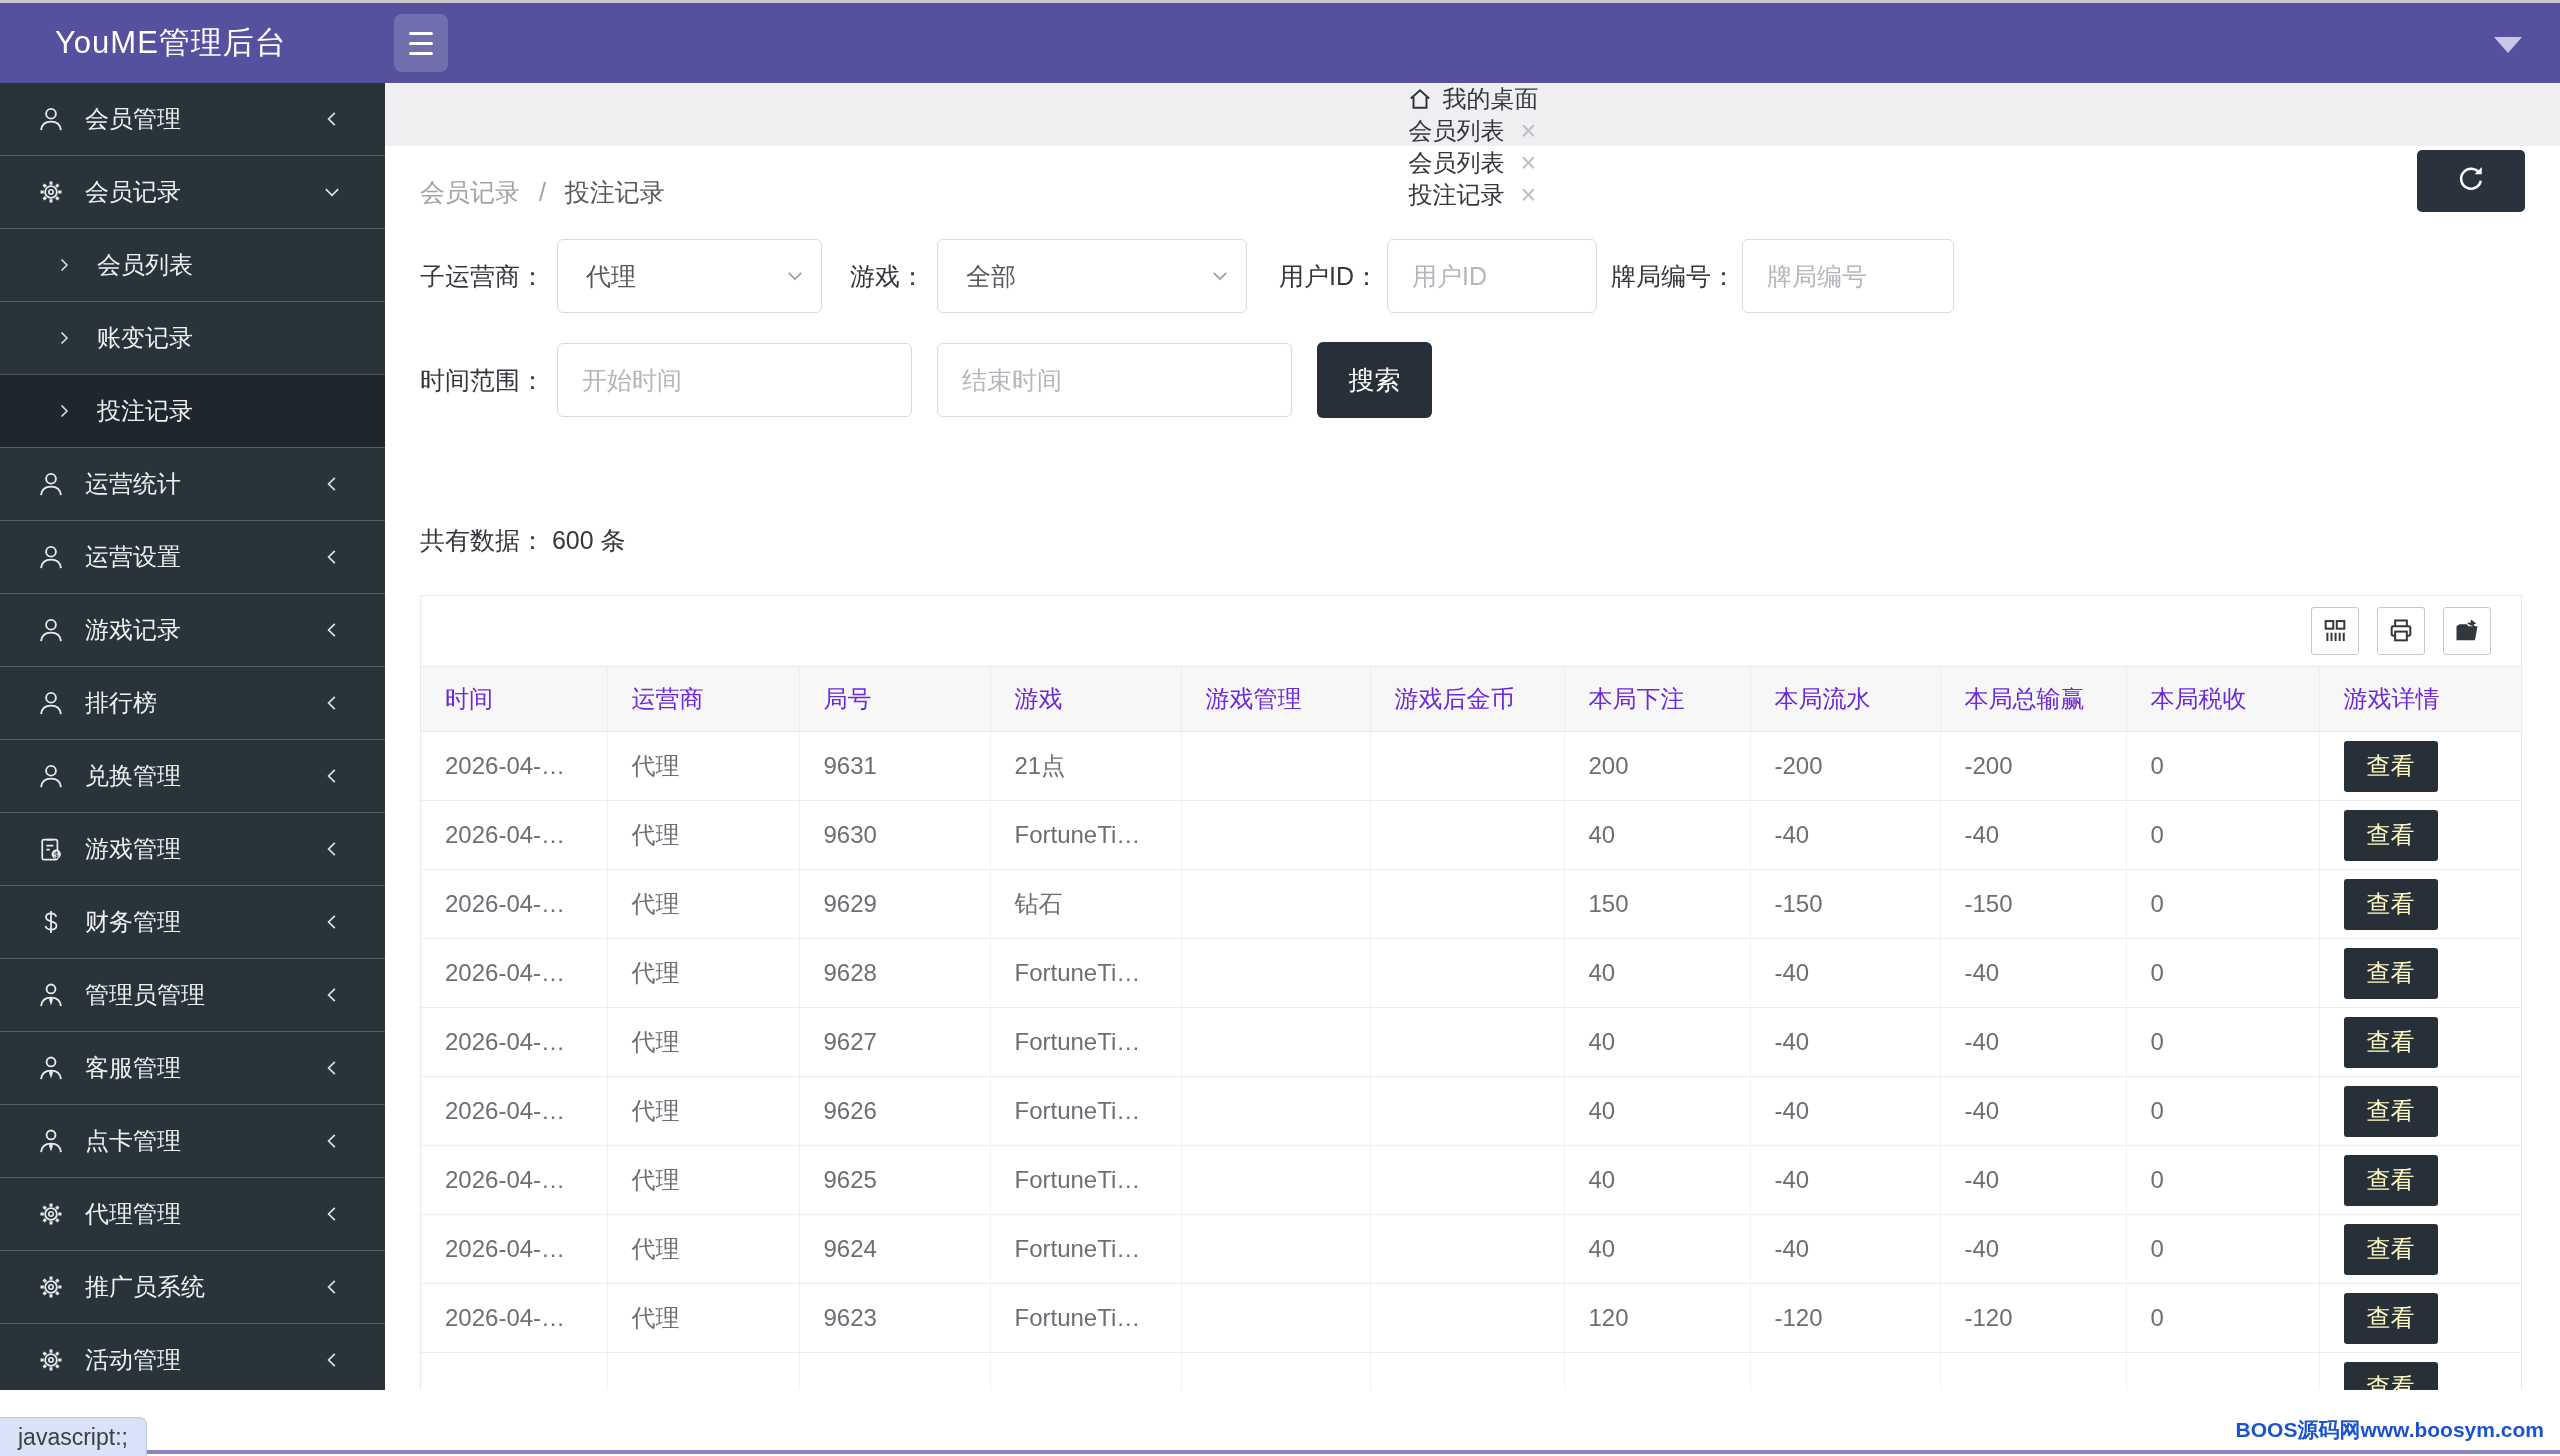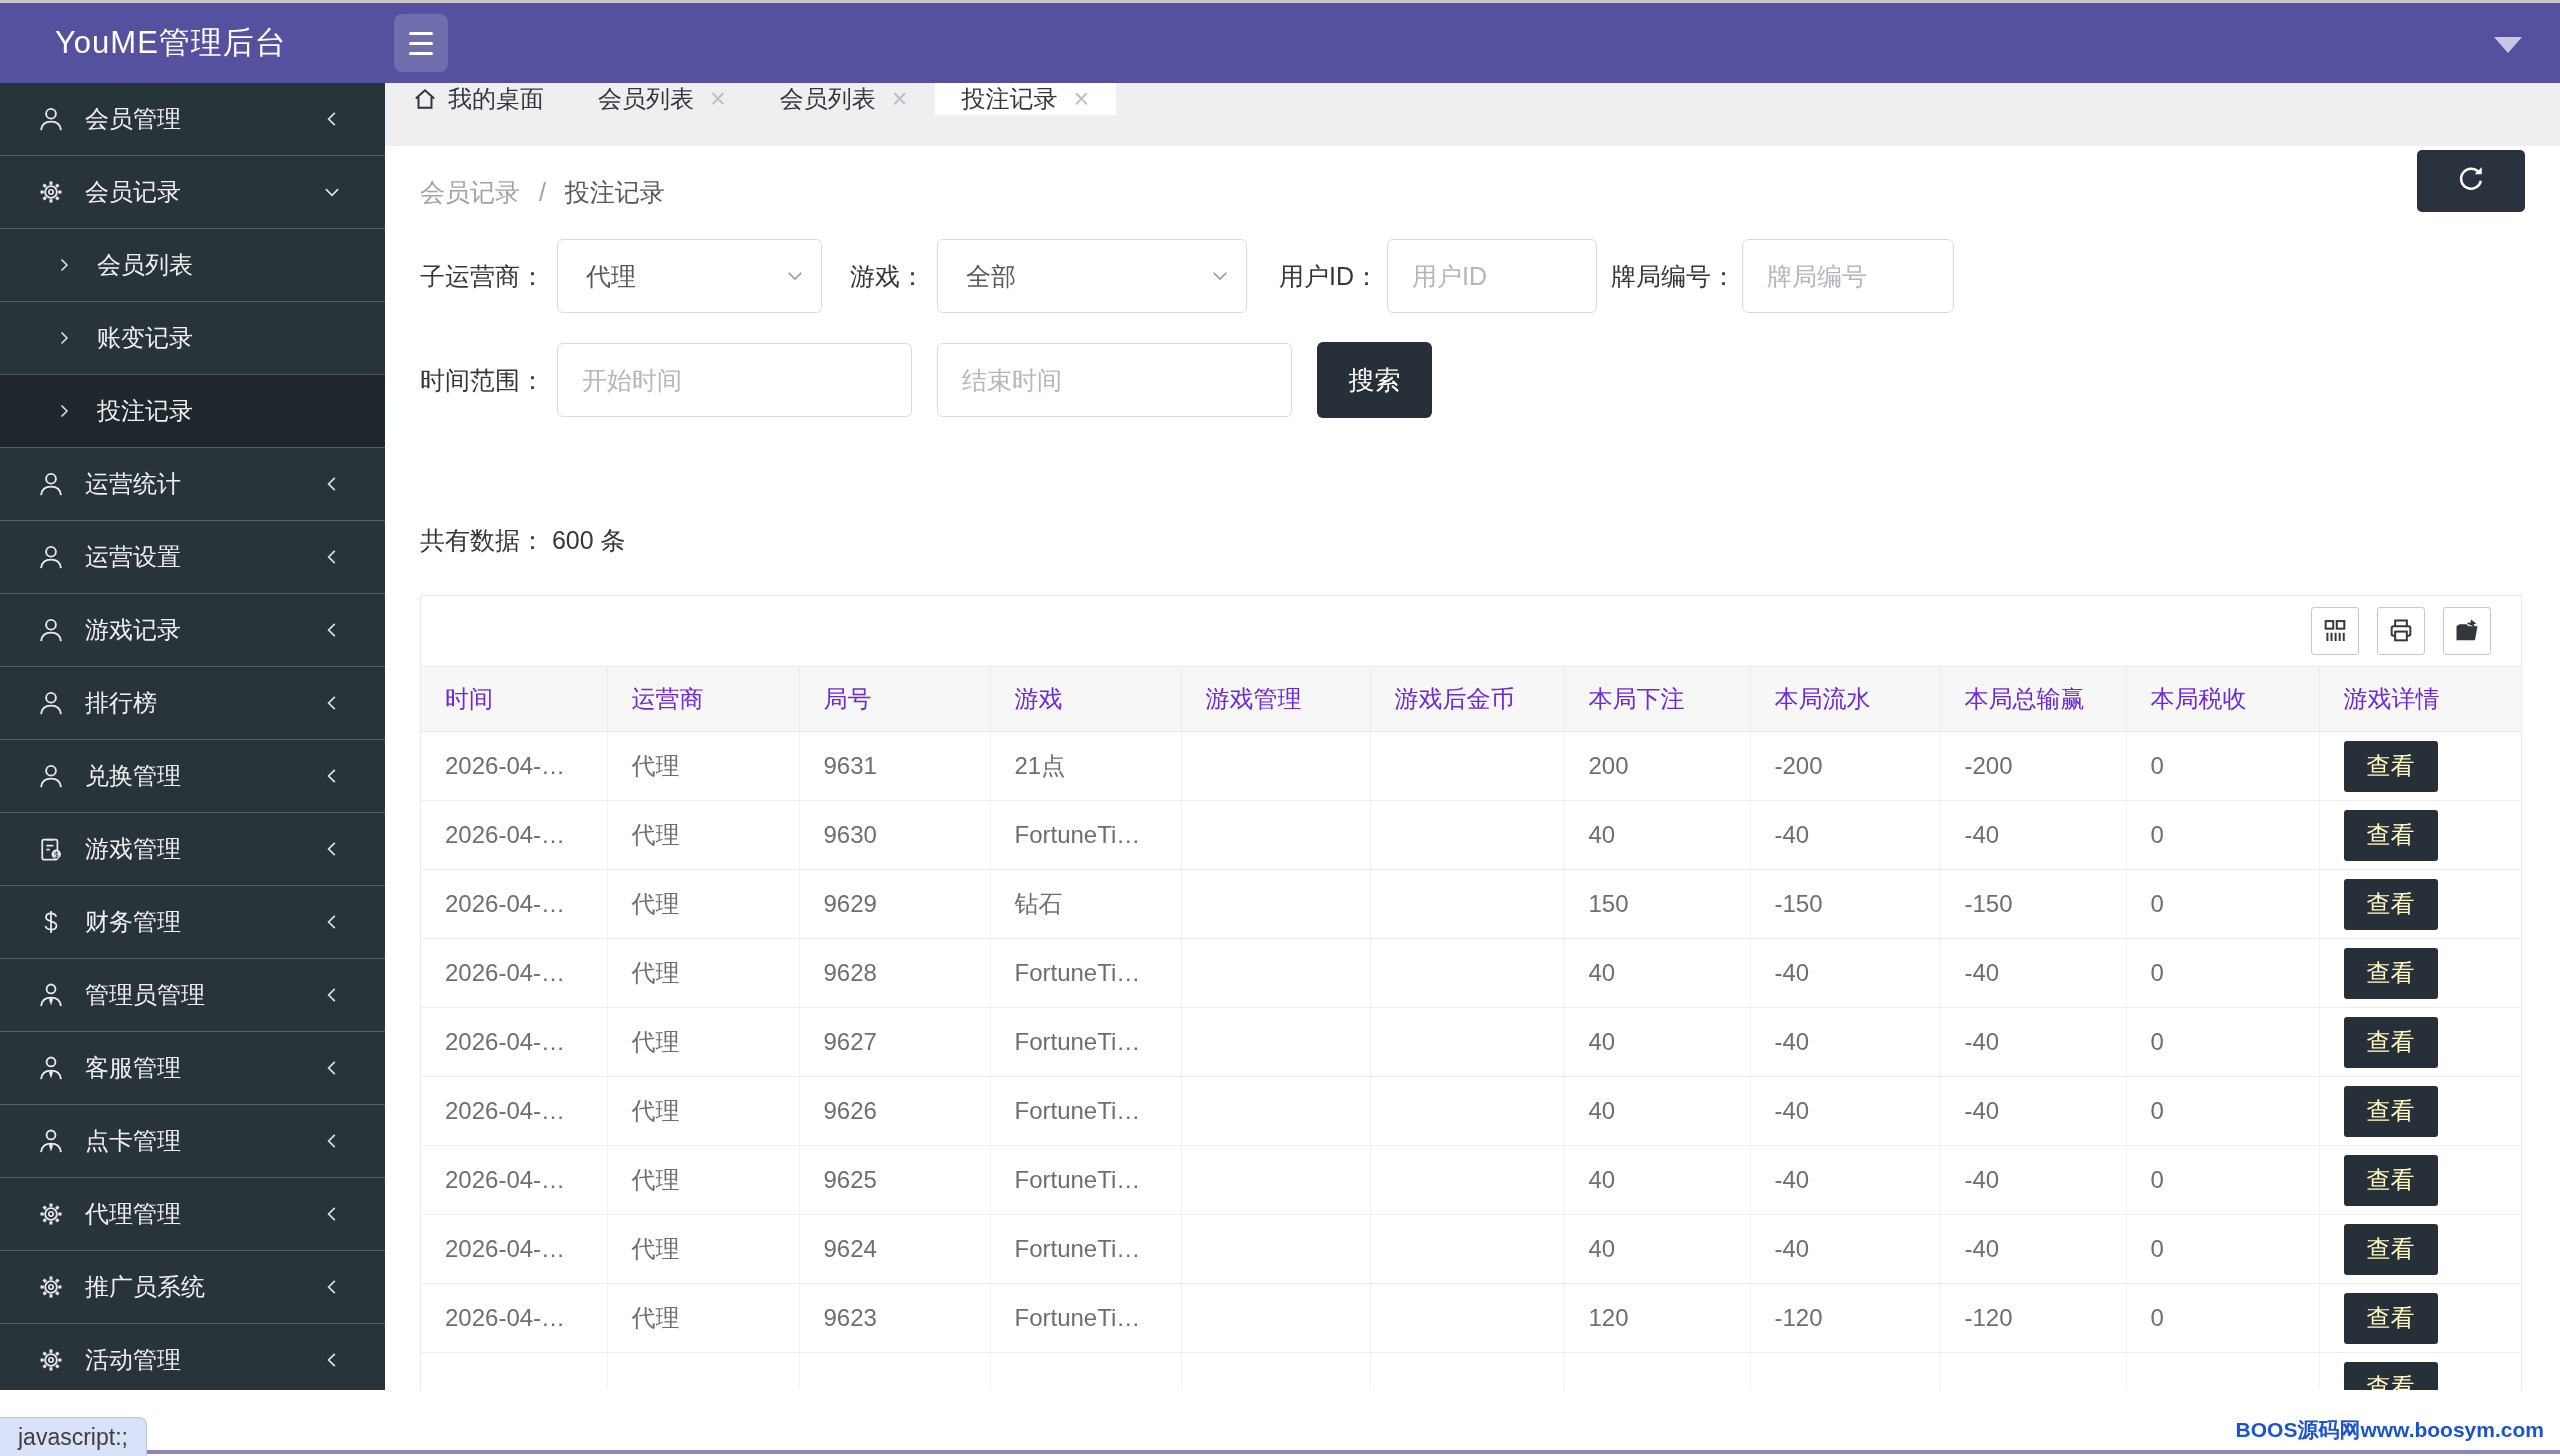--- a/index.html
+++ b/index.html
@@ -22,21 +22,21 @@
   .snav .micon{position:absolute;left:37px;width:28px;height:28px;color:#e8ebee;}
   .snav .micon svg{width:28px;height:28px;display:block;}
   .snav .mlabel{position:absolute;left:85px;white-space:nowrap;}
   .snav .mchevron{position:absolute;right:44px;width:18px;height:18px;color:#dfe3e6;}
   .snav .mchevron svg{width:18px;height:18px;display:block;}
   .snav.sub .sarrow{position:absolute;left:56px;width:16px;height:16px;color:#dfe3e6;}
   .snav.sub .sarrow svg{width:16px;height:16px;display:block;}
   .snav.sub .mlabel{left:97px;}
   .snav.sub.active{background:#1f272d;}
   
-  .tabbar{position:absolute;left:385px;top:83px;right:0;height:63px;background:#efeff1;display:flex;align-items:flex-start;z-index:10;}
+  .tabbar{position:absolute;left:385px;top:83px;right:0;height:63px;background:#efeff1;display:flex;align-items:center;z-index:10;flex-direction:column;}
   .tab{display:flex;align-items:center;padding:0 27px;font-size:24px;color:#33373c;cursor:pointer;white-space:nowrap;}
   .tab .ticon{width:26px;height:26px;margin-right:10px;color:#2f3338;}
   .tab .ticon svg{width:26px;height:26px;display:block;}
   .tab .tclose{margin-left:16px;color:#bcc0c6;font-size:27px;line-height:27px;cursor:pointer;}
   .tab.active{background:#fff;}
   
   .main{position:absolute;left:385px;top:146px;right:0;bottom:0;background:#fff;}
   .breadcrumb{position:absolute;left:35px;top:30px;font-size:25px;}
   .breadcrumb .bc-parent{color:#9fa2a7;cursor:pointer;}
   .breadcrumb .bc-sep{color:#9fa2a7;margin:0 12px;}

